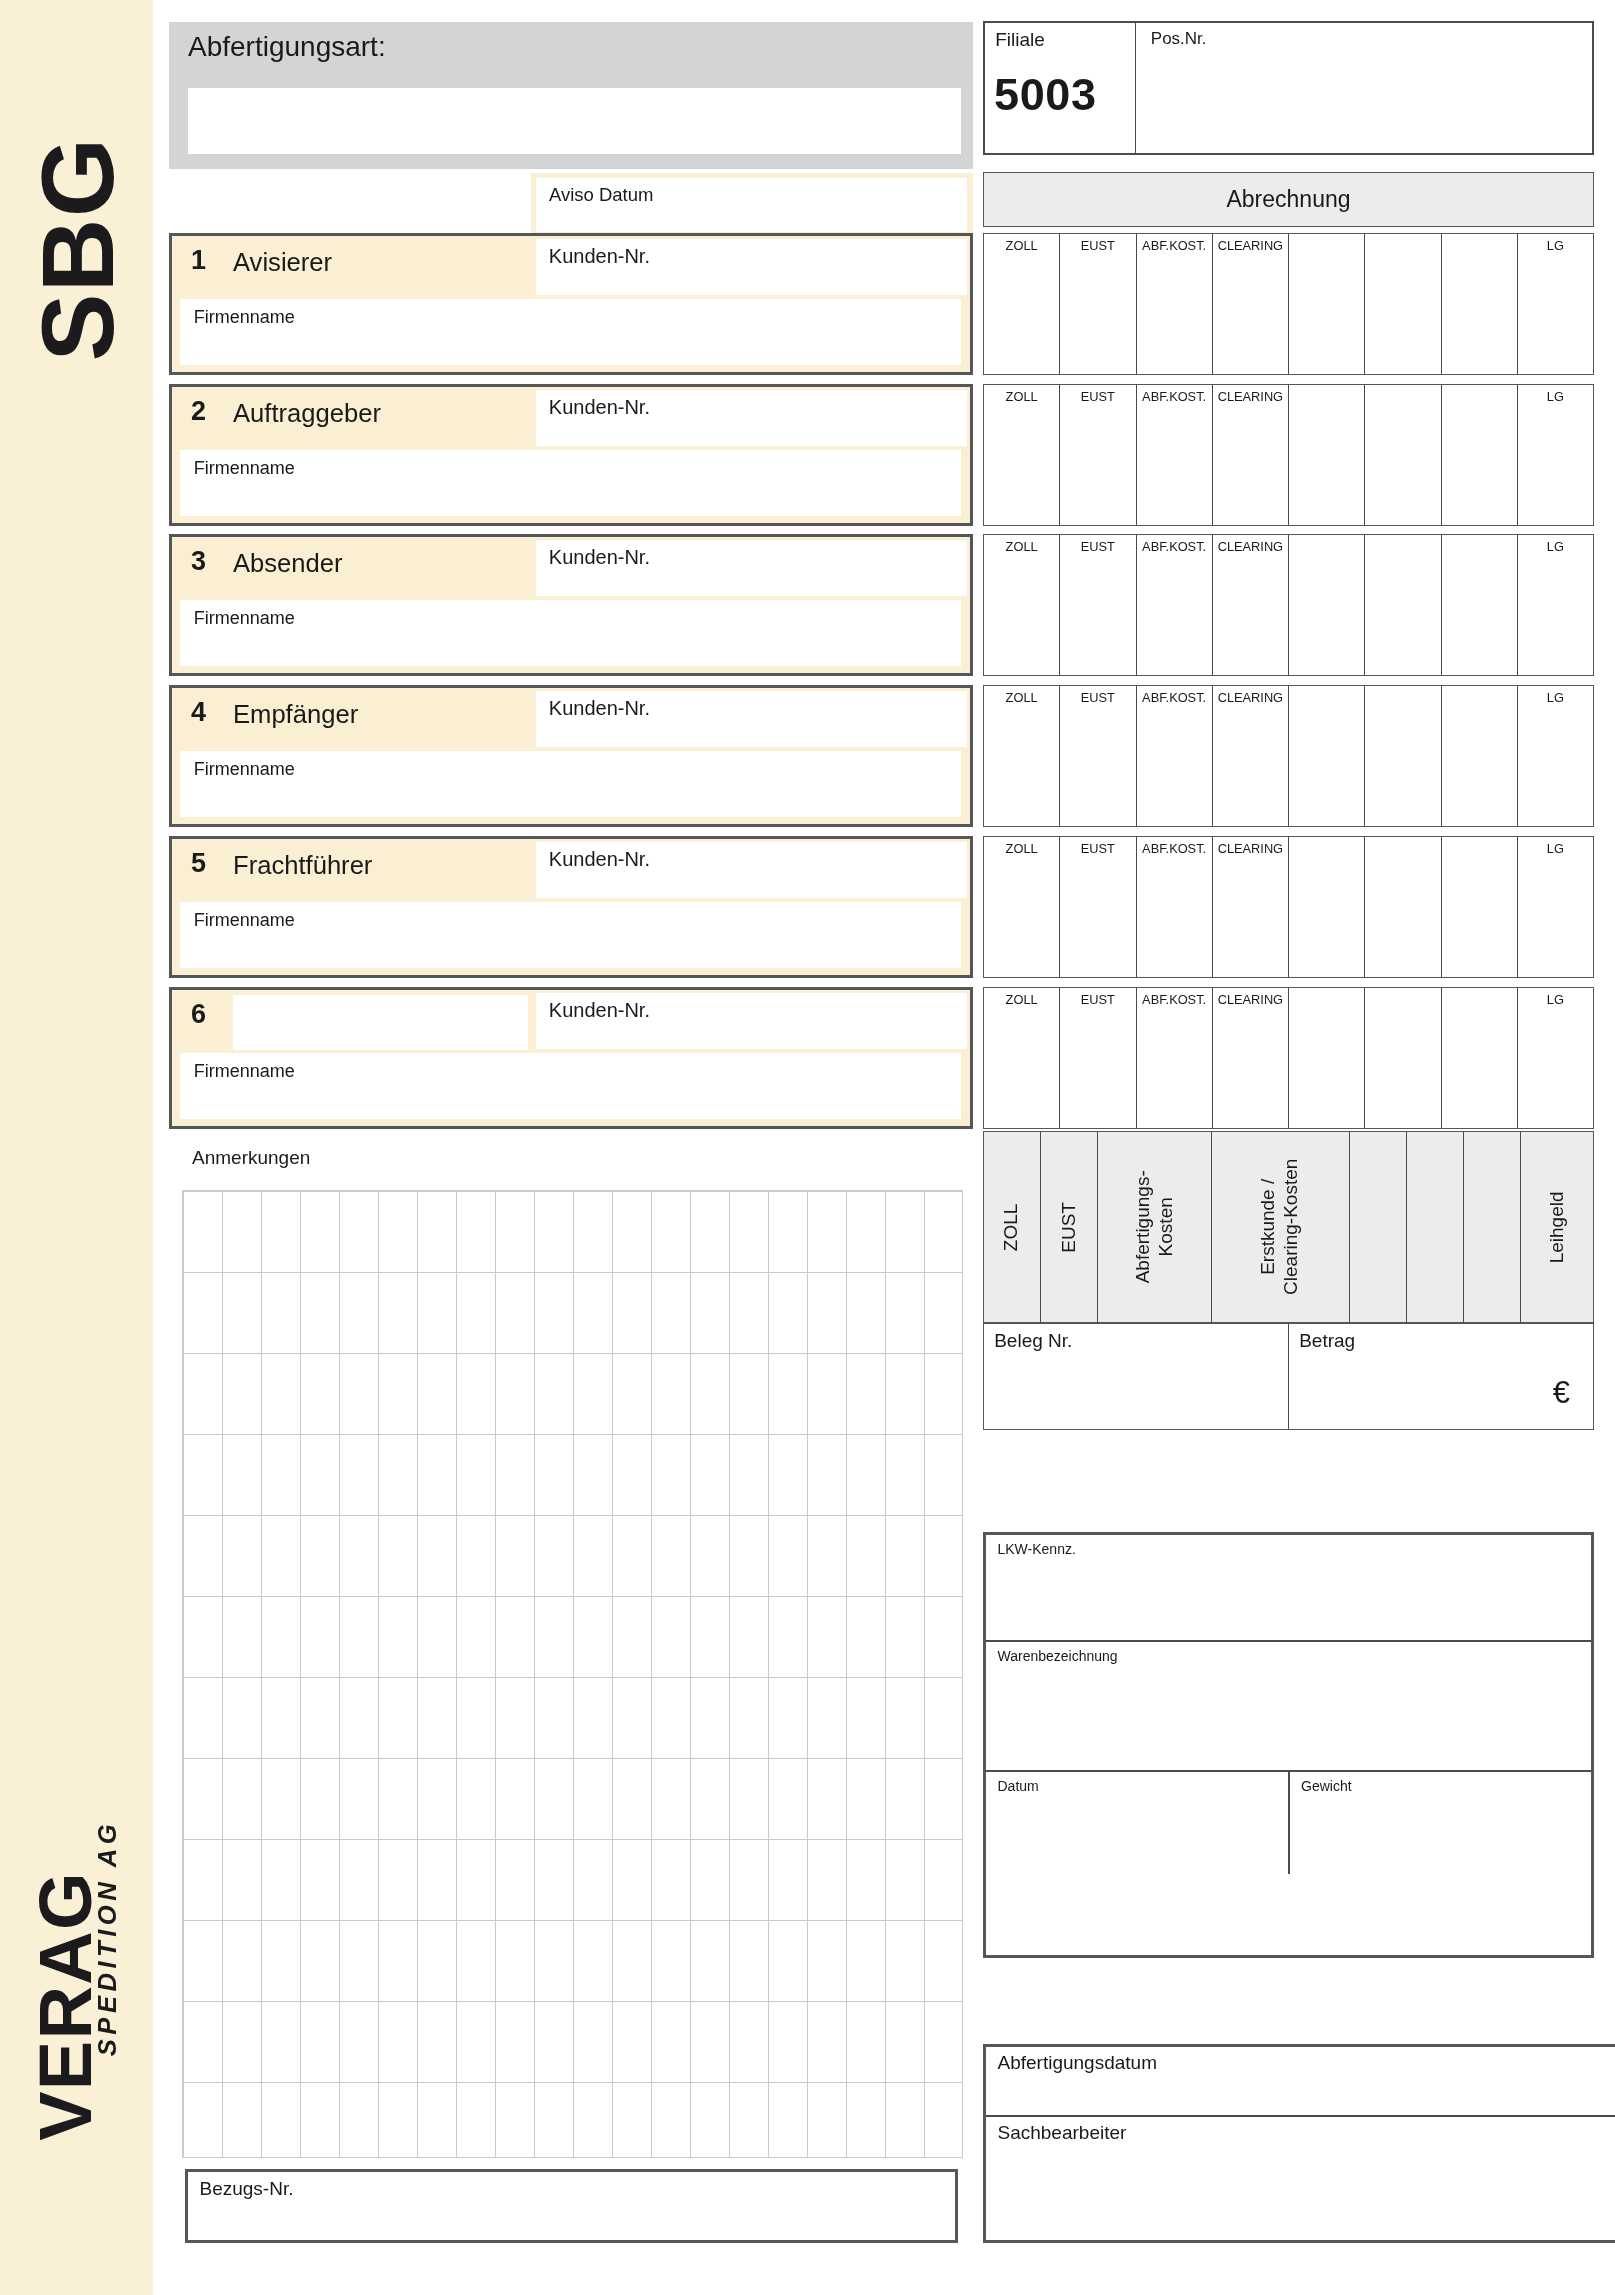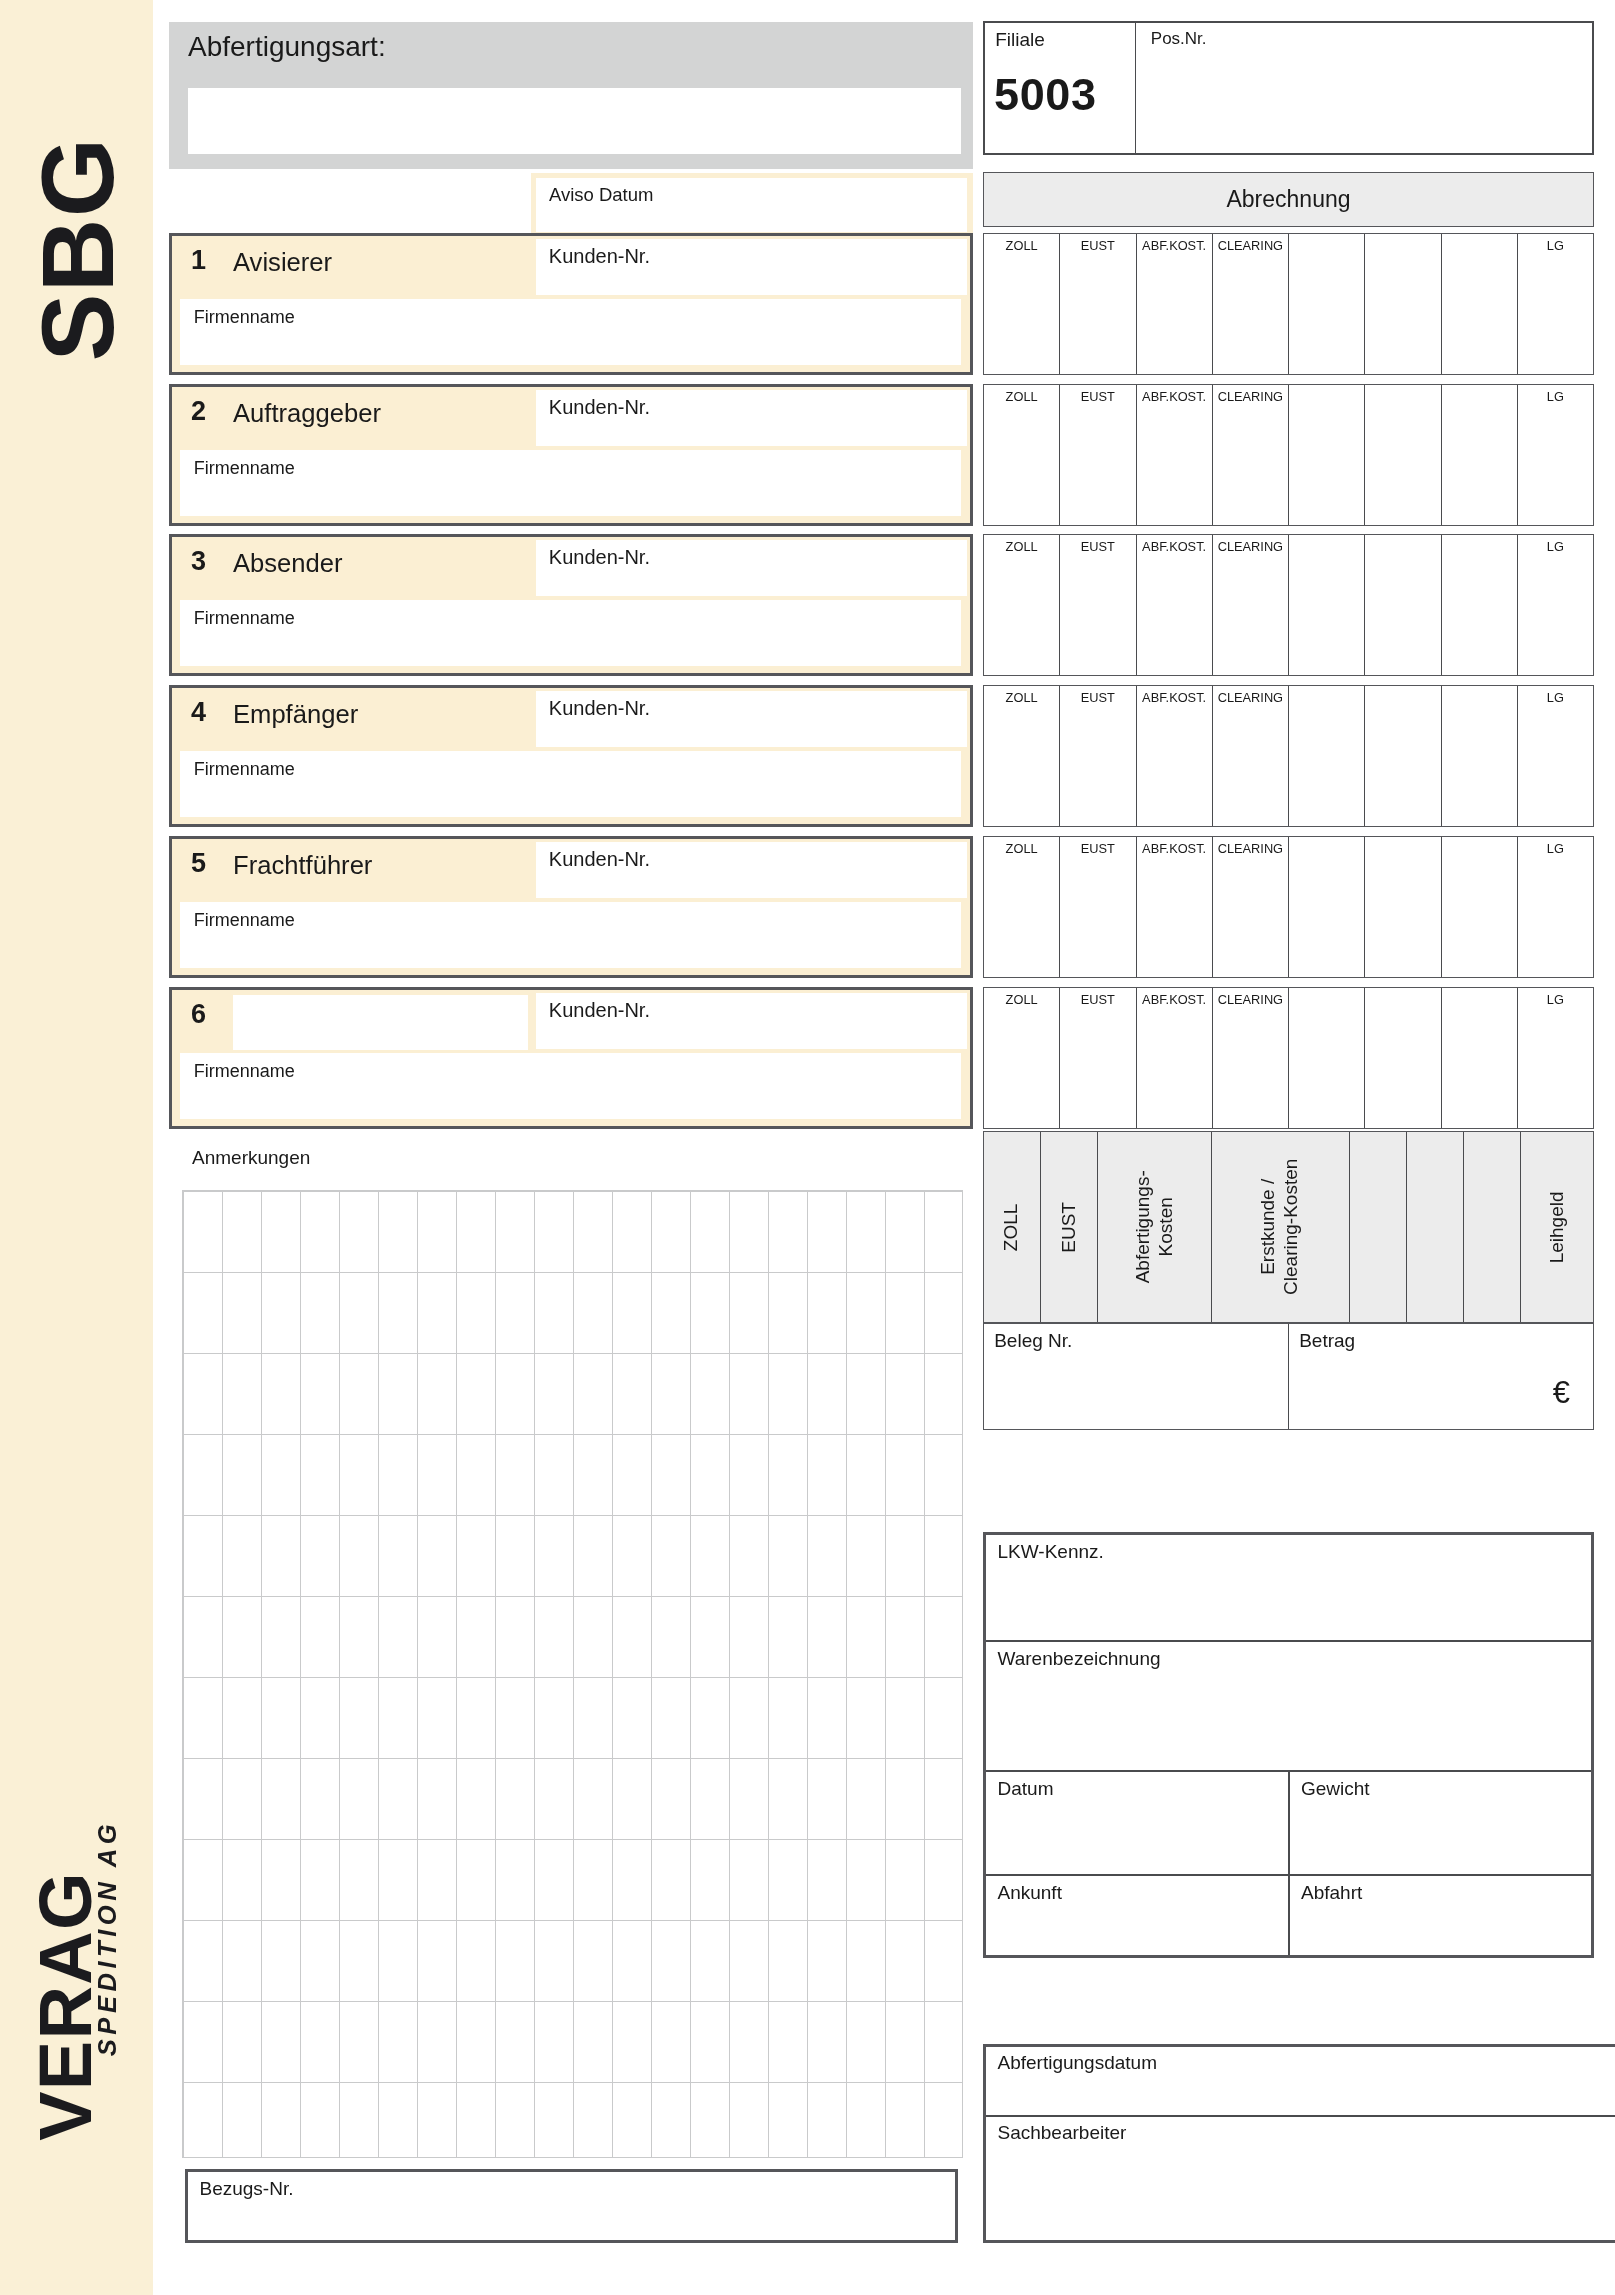--- a/index.html
+++ b/index.html
@@ -72,21 +72,21 @@
   .anm-label{position:absolute;left:192px;top:1147px;font-size:19px}
   .anm-grid{position:absolute;left:182px;top:1190px;width:781px;height:968px;
             border:1.3px solid var(--grid);
             background-image:
               repeating-linear-gradient(to right, var(--grid) 0 1.3px, transparent 1.3px 39px),
               repeating-linear-gradient(to bottom, var(--grid) 0 1.3px, transparent 1.3px 81px)}
 
   
   .lkw-box{position:absolute;left:983px;top:1532px;width:611px;height:426px;background:#fff;
            border:3.2px solid var(--borderD);display:flex;flex-direction:column}
-  .lkw-row{position:relative;font-size:19px}
+  .lkw-row{position:relative;font-size:14px}
   .lkw-row + .lkw-row{border-top:2.6px solid var(--borderM)}
   .lkw-row .lbl{position:absolute;left:11.5px;top:6.4px}
   .lkw-r1{height:105px}.lkw-r2{height:130px}.lkw-r3{height:104px}.lkw-r4{flex:1}
   .split{display:flex}
   .split .half{flex:1;position:relative}
   .split .half:first-child{border-right:2.6px solid var(--borderM)}
 
   
   .proc-box{position:absolute;left:983px;top:2044px;width:723px;height:199px;background:#fff;
             border:3.2px solid var(--borderD);display:flex;flex-direction:column}
@@ -315,28 +315,20 @@
       <div class="lbl">Warenbezeichnung</div>
     </div>
     <div class="lkw-row lkw-r3 split">
       <div class="half">
         <div class="lbl">Datum</div>
       </div>
       <div class="half">
         <div class="lbl">Gewicht</div>
       </div>
     </div>
-    <div class="lkw-row lkw-r4 split">
-      <div class="half">
-        <div class="lbl">Ankunft</div>
-      </div>
-      <div class="half">
-        <div class="lbl">Abfahrt</div>
-      </div>
-    </div>
   </div>
 
   <div class="proc-box">
     <div class="proc-row proc-r1">
       <div class="lbl">Abfertigungsdatum</div>
     </div>
     <div class="proc-row proc-r2">
       <div class="lbl">Sachbearbeiter</div>
     </div>
   </div>

